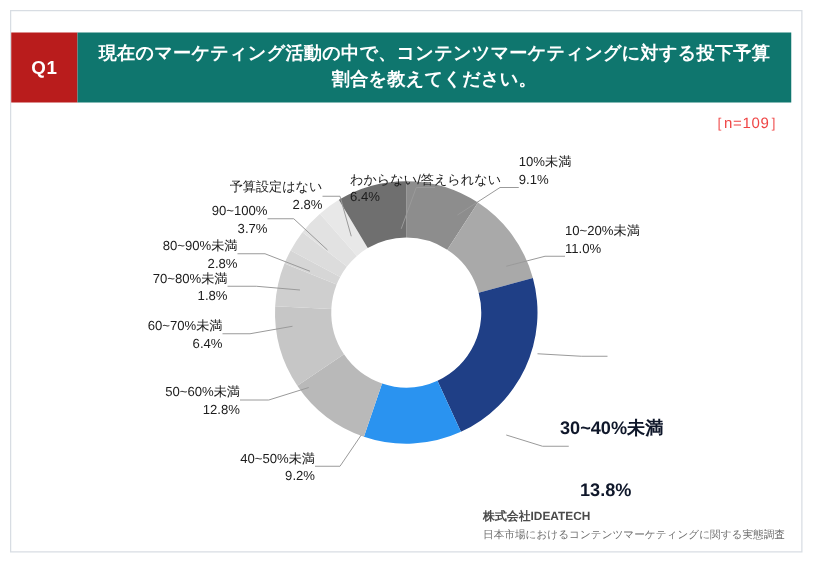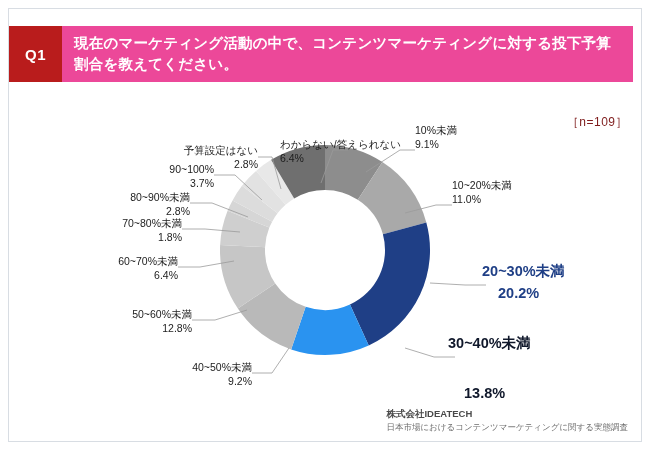--- a/index.html
+++ b/index.html
@@ -41,37 +41,37 @@
     font-size: 15px;
     font-weight: bold;
     letter-spacing: 0.5px;
   }
   .q-title {
     position: absolute;
     left: 62px;
     top: 26px;
     width: 571px;
     height: 56px;
-    background: #ec4899;
+    background: #0f766e;
     color: #ffffff;
     box-sizing: border-box;
     padding: 7px 12px 0 12px;
     font-size: 14.5px;
     font-weight: bold;
     line-height: 1.45;
     letter-spacing: 0.2px;
+    text-align: center;
   }
   .n-label {
     position: absolute;
     right: 22px;
     top: 90px;
     font-size: 12px;
-    color: #7f1d1d;
+    color: #ef4444;
     letter-spacing: 0.5px;
-    margin-top: 24px;
   }
   .chart-area {
     position: absolute;
     left: 0;
     top: 95px;
     width: 650px;
     height: 310px;
   }
   svg.donut {
     position: absolute;
@@ -206,24 +206,20 @@
     </svg>
 
     <div class="lbl" style="left:415px; top:28px;">
       <span>10%未満</span>
       <span class="pct">9.1%</span>
     </div>
     <div class="lbl" style="left:452px; top:83px;">
       <span>10~20%未満</span>
       <span class="pct">11.0%</span>
     </div>
-    <div class="lbl-big navy" style="left:482px; top:166px;">
-      <span>20~30%未満</span>
-      <span class="pct" style="display:block; padding-left:16px;">20.2%</span>
-    </div>
     <div class="lbl-big blue" style="left:448px; top:238px;">
       <span>30~40%未満</span>
       <span class="pct" style="display:block; padding-left:16px;margin-top:28px;">13.8%</span>
     </div>
 
     <div class="lbl right-align" style="left:152px; top:265px; width:100px;">
       <span>40~50%未満</span>
       <span class="pct">9.2%</span>
     </div>
     <div class="lbl right-align" style="left:92px; top:212px; width:100px;">

